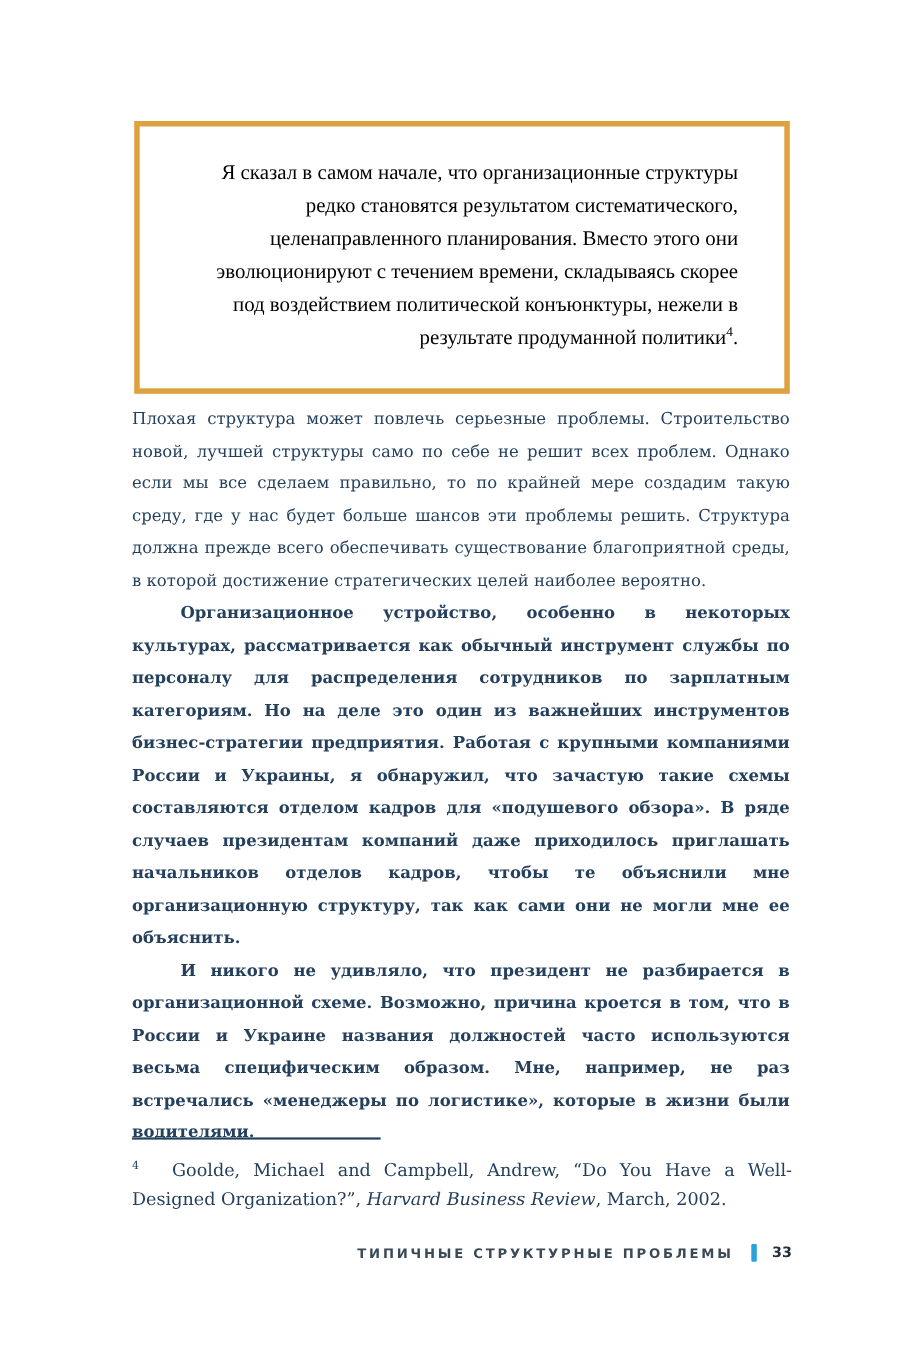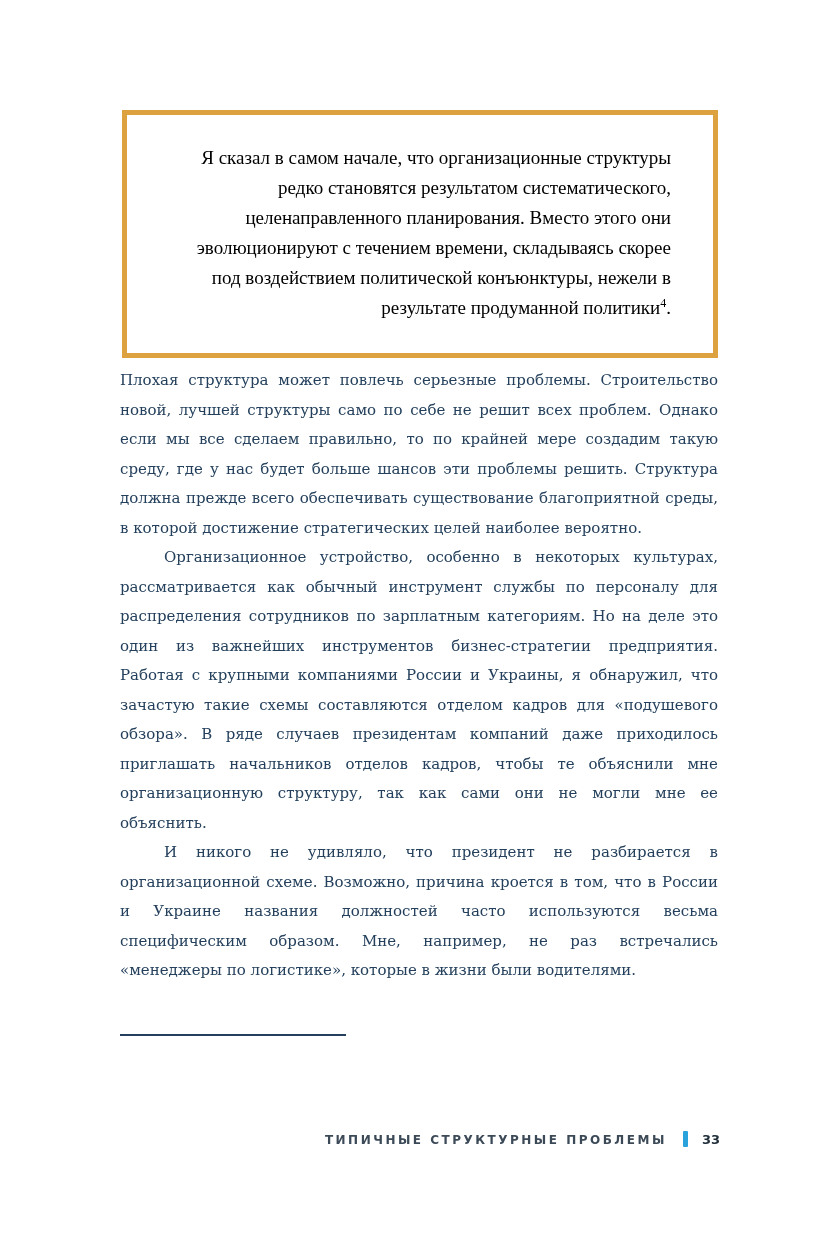--- a/index.html
+++ b/index.html
@@ -51,20 +51,21 @@
     line-height: 29.5px;
     text-align: justify;
     hyphens: auto;
     -webkit-hyphens: auto;
   }
   .body-text p {
     margin: 0;
   }
   .body-text p.indent {
     text-indent: 44px;
+    font-weight: bold;
   }
   .footnote-block {
     position: absolute;
     left: 120px;
     top: 1034px;
     width: 600px;
   }
   .footnote-rule {
     width: 226px;
     height: 2px;
@@ -126,20 +127,21 @@
   </div>
 
   <div class="body-text">
     <p>Плохая структура может повлечь серьезные проблемы. Строительство новой, лучшей структуры само по себе не решит всех проблем. Однако если мы все сделаем правильно, то по крайней мере создадим такую среду, где у нас будет больше шансов эти проблемы решить. Структура должна прежде всего обеспечивать существование благоприятной среды, в которой достижение стратегических целей наиболее вероятно.</p>
     <p class="indent">Организационное устройство, особенно в некоторых культурах, рассматривается как обычный инструмент службы по персоналу для распределения сотрудников по зарплатным категориям. Но на деле это один из важнейших инструментов бизнес-стратегии предприятия. Работая с крупными компаниями России и Украины, я обнаружил, что зачастую такие схемы составляются отделом кадров для «подушевого обзора». В ряде случаев президентам компаний даже приходилось приглашать начальников отделов кадров, чтобы те объяснили мне организационную структуру, так как сами они не могли мне ее объяснить.</p>
     <p class="indent">И никого не удивляло, что президент не разбирается в организационной схеме. Возможно, причина кроется в том, что в России и Украине названия должностей часто используются весьма специфическим образом. Мне, например, не раз встречались «менеджеры по логистике», которые в жизни были водителями.</p>
   </div>
 
   <div class="footnote-block">
     <div class="footnote-rule"></div>
+    <p class="footnote"><span class="fn-marker">4</span><span>Goolde, Michael and Campbell, Andrew, “Do You Have a Well-Designed Organization?”, </span><span class="fn-italic">Harvard Business Review</span><span>, March, 2002.</span></p>
   </div>
 
   <div class="page-footer">
     <span class="footer-title">ТИПИЧНЫЕ СТРУКТУРНЫЕ ПРОБЛЕМЫ</span>
     <span class="footer-accent-bar"></span>
     <span class="page-number">33</span>
   </div>
 
 </div>
 

